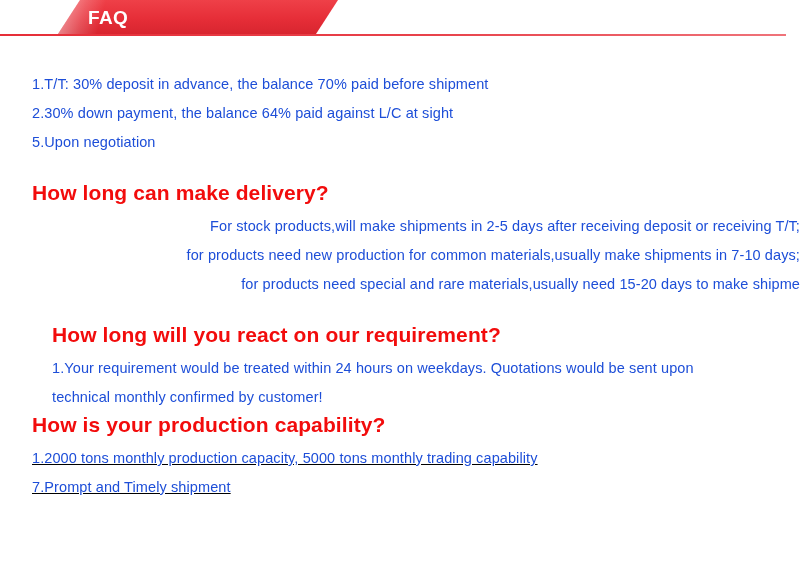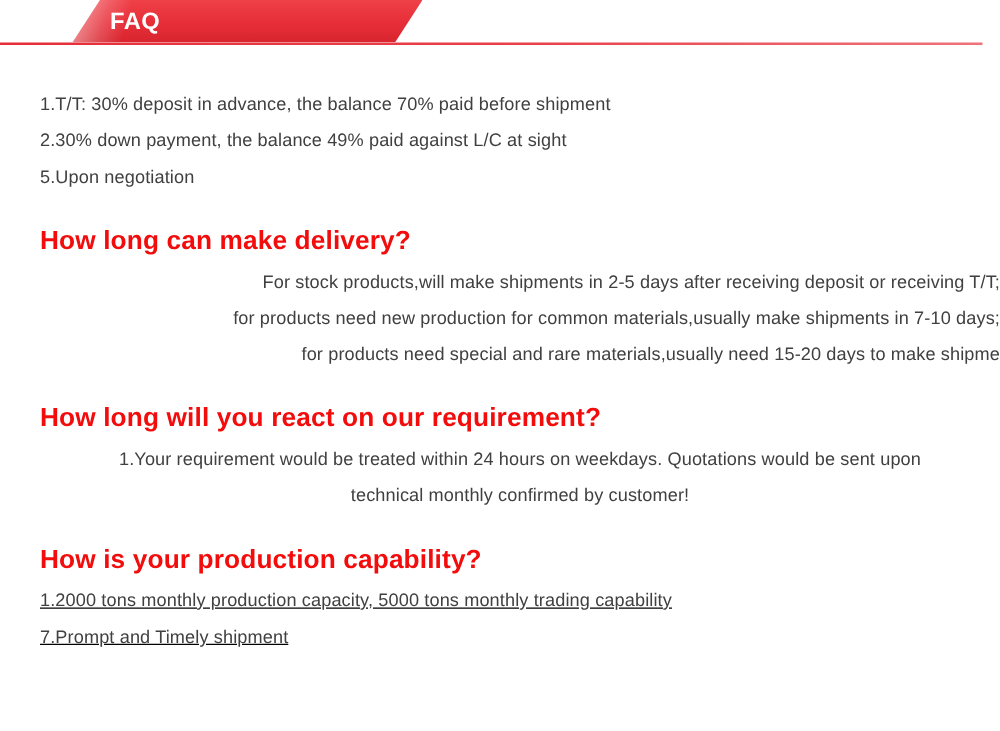--- a/index.html
+++ b/index.html
@@ -88,55 +88,55 @@
     margin: 0;
     padding: 0;
     letter-spacing: 0.1px;
   }
   .faq-answers {
     margin: 0;
     padding: 0;
     list-style: none;
   }
   .faq-line {
-    color: #404040;
+    color: #1d4ed8;
     font-size: 14.5px;
     line-height: 29px;
     white-space: nowrap;
     letter-spacing: 0.1px;
   }
 
   
   .sec-0 { margin-top: 30px; }
   .sec-0 .faq-answers { margin-top: 6px; }
   .sec-1 { margin-top: 23px; padding-left: 32px; }
   .sec-1 .faq-answers { margin-top: 6px; text-align: right; }
-  .sec-2 { margin-top: 23px; }
-  .sec-2 .faq-answers { margin-top: 6px; text-align: center; }
-  .sec-3 { margin-top: 23px; }
+  .sec-2 { margin-top: 23px; margin-left: 20px; }
+  .sec-2 .faq-answers { margin-top: 6px; }
+  .sec-3 { }
   .sec-3 .faq-answers { margin-top: 6px; text-decoration: underline; }
 </style>
 </head>
 <body>
 
 <div class="page">
 
   <div class="banner-wrap">
     <div class="banner-shape"></div>
     <div class="banner-gloss"></div>
     <div class="banner-title">FAQ</div>
     <div class="banner-rule"></div>
   </div>
 
   <div class="content">
 
     <div class="faq-item sec-0">
       <ul class="faq-answers">
         <li class="faq-line">1.T/T: 30% deposit in advance, the balance 70% paid before shipment</li>
-        <li class="faq-line">2.30% down payment, the balance 49% paid against L/C at sight</li>
+        <li class="faq-line">2.30% down payment, the balance 64% paid against L/C at sight</li>
         <li class="faq-line">5.Upon negotiation</li>
       </ul>
     </div>
 
     <div class="faq-item sec-1">
       <h2 class="faq-question">How long can make delivery?</h2>
       <ul class="faq-answers">
         <li class="faq-line">For stock products,will make shipments in 2-5 days after receiving deposit or receiving T/T;</li>
         <li class="faq-line">for products need new production for common materials,usually make shipments in 7-10 days;</li>
         <li class="faq-line">for products need special and rare materials,usually need 15-20 days to make shipme</li>

